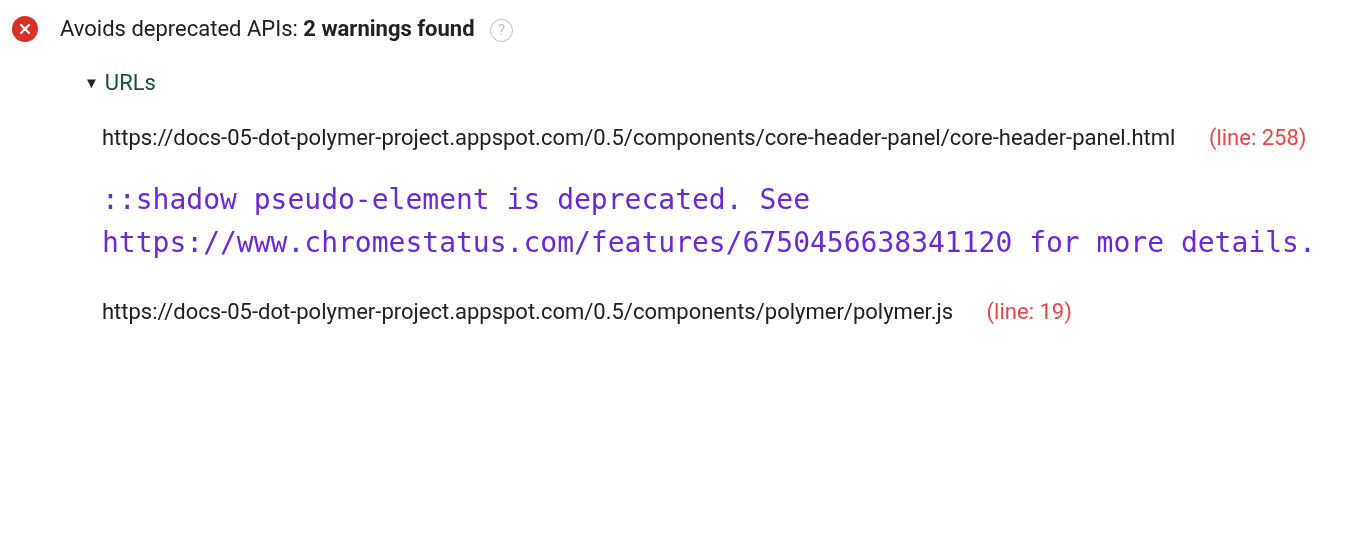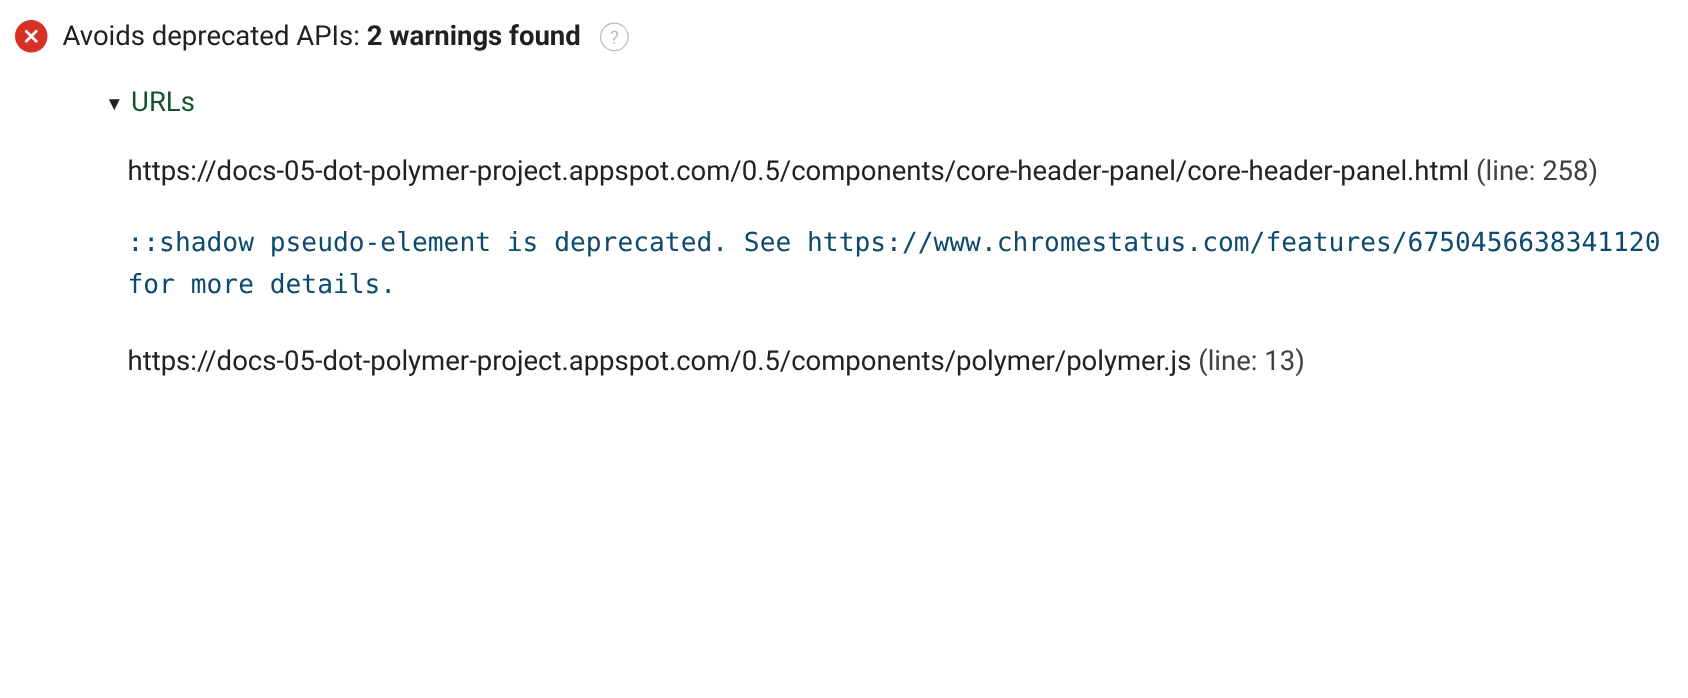--- a/index.html
+++ b/index.html
@@ -10,21 +10,21 @@
     body {
       font-family: -apple-system, BlinkMacSystemFont, "Segoe UI", Roboto, "Helvetica Neue", Arial, sans-serif;
       background: #ffffff;
       padding: 16px 12px;
       font-size: 22px;
       color: #212121;
     }
     .audit-row {
       display: flex;
       align-items: center;
-      gap: 12px;
+      gap: 22px;
     }
     .error-icon {
       width: 26px;
       height: 26px;
       border-radius: 50%;
       background: #d93025;
       display: flex;
       align-items: center;
       justify-content: center;
       flex-shrink: 0;
@@ -79,26 +79,27 @@
     }
     .url-item {
       margin-bottom: 30px;
     }
     .url-line {
       color: #212121;
       line-height: 1.5;
       word-break: break-all;
     }
     .line-ref {
-      color: #404040;
+      color: #ef4444;
+      margin-left: 28px;
     }
     .deprecation-msg {
       font-family: "Menlo", "Consolas", "Monaco", monospace;
-      color: #0c4a6e;
-      font-size: 21px;
+      color: #6d28d9;
+      font-size: 28px;
       line-height: 1.55;
       margin-top: 24px;
     }
   </style>
 </head>
 <body>
 
 <div class="audit-row">
   <div class="error-icon">
     <svg viewBox="0 0 16 16" fill="none">
@@ -121,18 +122,18 @@
 
     <div class="url-item">
       <div class="url-line">
         <span>https://docs-05-dot-polymer-project.appspot.com/0.5/components/core-header-panel/core-header-panel.html</span><span class="line-ref"> (line: 258)</span>
       </div>
       <div class="deprecation-msg">::shadow pseudo-element is deprecated. See https://www.chromestatus.com/features/6750456638341120 for more details.</div>
     </div>
 
     <div class="url-item">
       <div class="url-line">
-        <span>https://docs-05-dot-polymer-project.appspot.com/0.5/components/polymer/polymer.js</span><span class="line-ref"> (line: 13)</span>
+        <span>https://docs-05-dot-polymer-project.appspot.com/0.5/components/polymer/polymer.js</span><span class="line-ref"> (line: 19)</span>
       </div>
     </div>
 
   </div>
 </div>
 
 </body></html>

